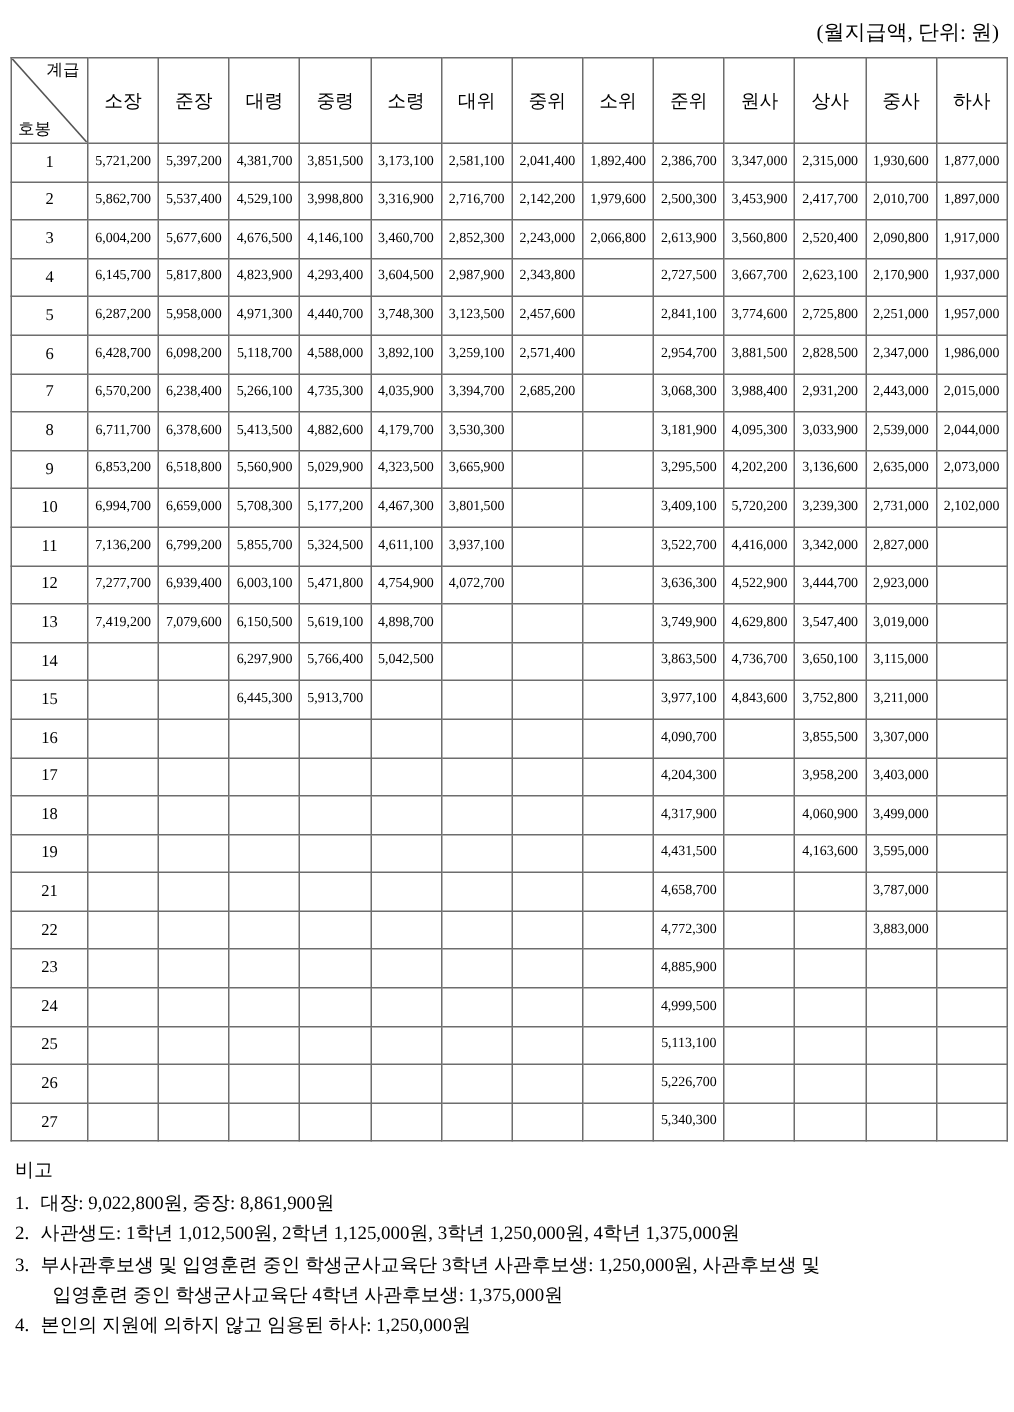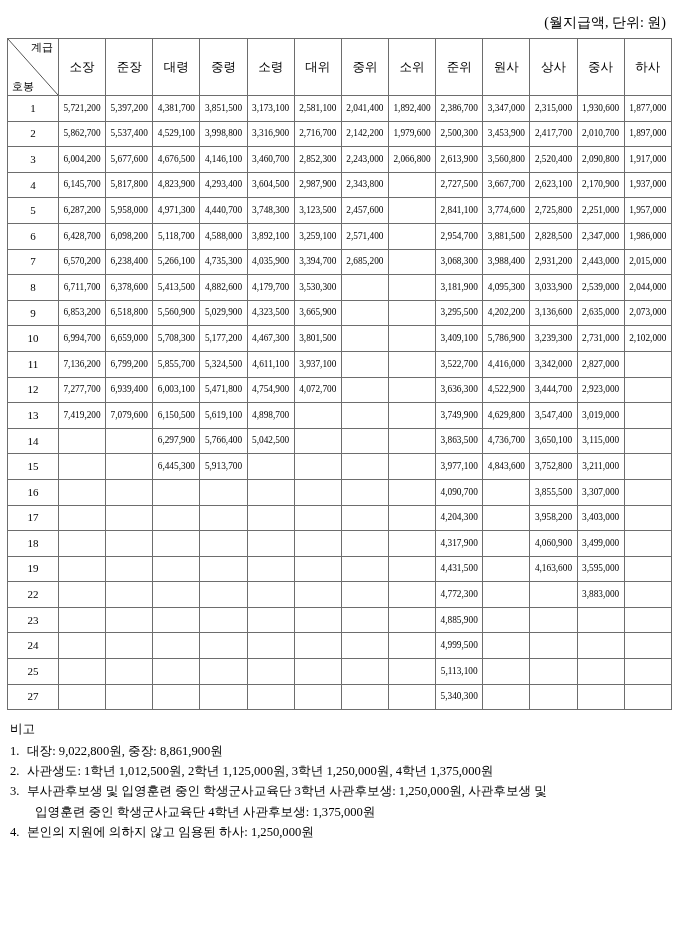--- a/index.html
+++ b/index.html
@@ -336,21 +336,21 @@
           <td class="rank-no">10</td>
           <td>6,994,700</td>
           <td>6,659,000</td>
           <td>5,708,300</td>
           <td>5,177,200</td>
           <td>4,467,300</td>
           <td>3,801,500</td>
           <td></td>
           <td></td>
           <td>3,409,100</td>
-          <td>5,786,900</td>
+          <td>5,720,200</td>
           <td>3,239,300</td>
           <td>2,731,000</td>
           <td>2,102,000</td>
         </tr>
         <tr>
           <td class="rank-no">11</td>
           <td>7,136,200</td>
           <td>6,799,200</td>
           <td>5,855,700</td>
           <td>5,324,500</td>
@@ -486,20 +486,36 @@
           <td></td>
           <td></td>
           <td></td>
           <td>4,431,500</td>
           <td></td>
           <td>4,163,600</td>
           <td>3,595,000</td>
           <td></td>
         </tr>
         <tr>
+          <td class="rank-no">21</td>
+          <td></td>
+          <td></td>
+          <td></td>
+          <td></td>
+          <td></td>
+          <td></td>
+          <td></td>
+          <td></td>
+          <td>4,658,700</td>
+          <td></td>
+          <td></td>
+          <td>3,787,000</td>
+          <td></td>
+        </tr>
+        <tr>
           <td class="rank-no">22</td>
           <td></td>
           <td></td>
           <td></td>
           <td></td>
           <td></td>
           <td></td>
           <td></td>
           <td></td>
           <td>4,772,300</td>
@@ -544,20 +560,36 @@
           <td class="rank-no">25</td>
           <td></td>
           <td></td>
           <td></td>
           <td></td>
           <td></td>
           <td></td>
           <td></td>
           <td></td>
           <td>5,113,100</td>
+          <td></td>
+          <td></td>
+          <td></td>
+          <td></td>
+        </tr>
+        <tr>
+          <td class="rank-no">26</td>
+          <td></td>
+          <td></td>
+          <td></td>
+          <td></td>
+          <td></td>
+          <td></td>
+          <td></td>
+          <td></td>
+          <td>5,226,700</td>
           <td></td>
           <td></td>
           <td></td>
           <td></td>
         </tr>
         <tr>
           <td class="rank-no">27</td>
           <td></td>
           <td></td>
           <td></td>

